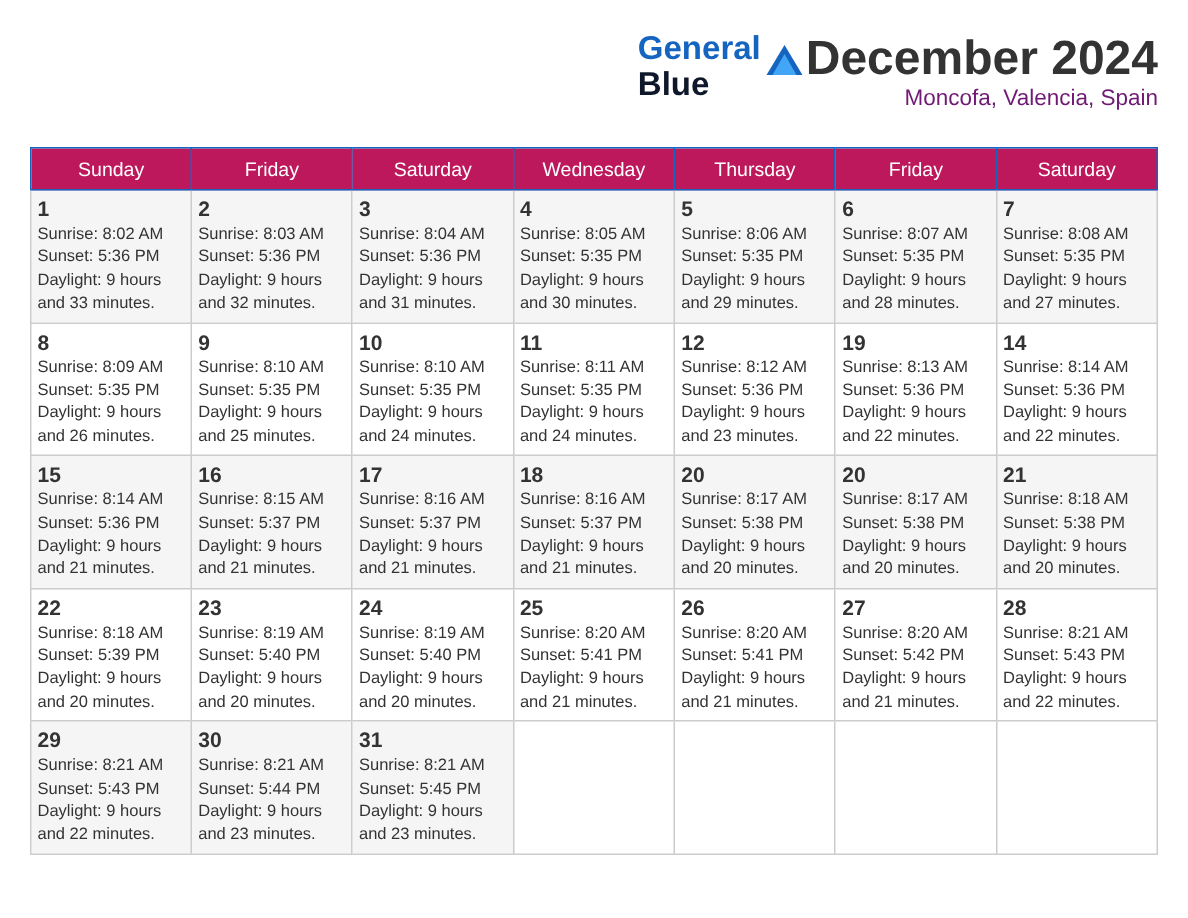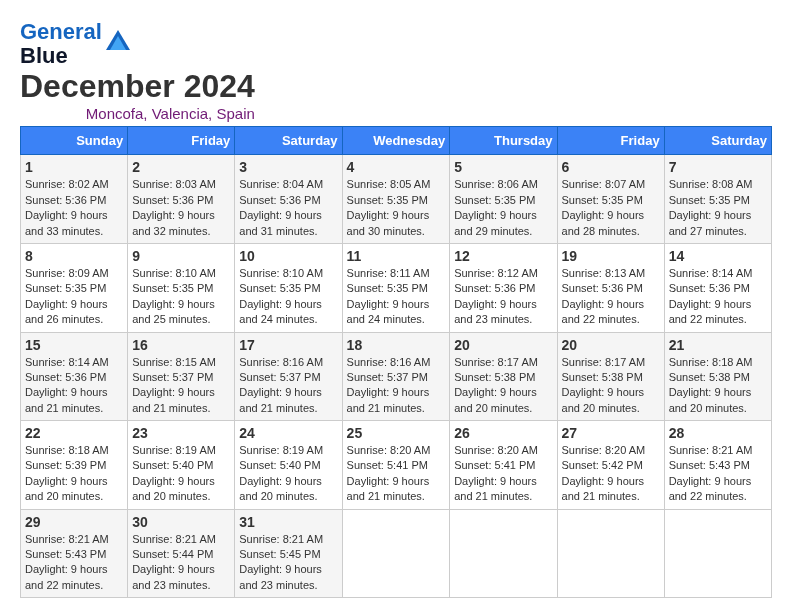--- a/index.html
+++ b/index.html
@@ -7,22 +7,21 @@
       font-family: Arial, sans-serif;
       background: #fff;
       width: 792px;
       min-height: 612px;
       padding: 20px;
     }
     .header {
       display: flex;
       justify-content: flex-end;
       align-items: flex-start;
-      margin-bottom: 4px;
-      flex-direction: column;
+      margin-bottom: 24px;
     }
     .logo {
       display: flex;
       align-items: center;
     }
     .logo-text {
       font-size: 22px;
       font-weight: bold;
       color: #333;
       line-height: 1.1;
@@ -44,26 +43,26 @@
     .location {
       font-size: 15px;
       color: #701a75;
     }
     .calendar {
       width: 100%;
       border-collapse: collapse;
       font-size: 11px;
     }
     .calendar thead th {
-      background: #3b82f6;
+      background: #be185d;
       color: #fff;
       padding: 6px 4px;
-      text-align: right;
+      text-align: center;
       font-size: 13px;
-      font-weight: bold;
+      font-weight: normal;
       border: 1px solid #1565c0;
     }
     .calendar tbody td {
       border: 1px solid #ccc;
       vertical-align: top;
       padding: 4px;
       width: 108px;
       min-height: 80px;
       background: #fff;
     }

